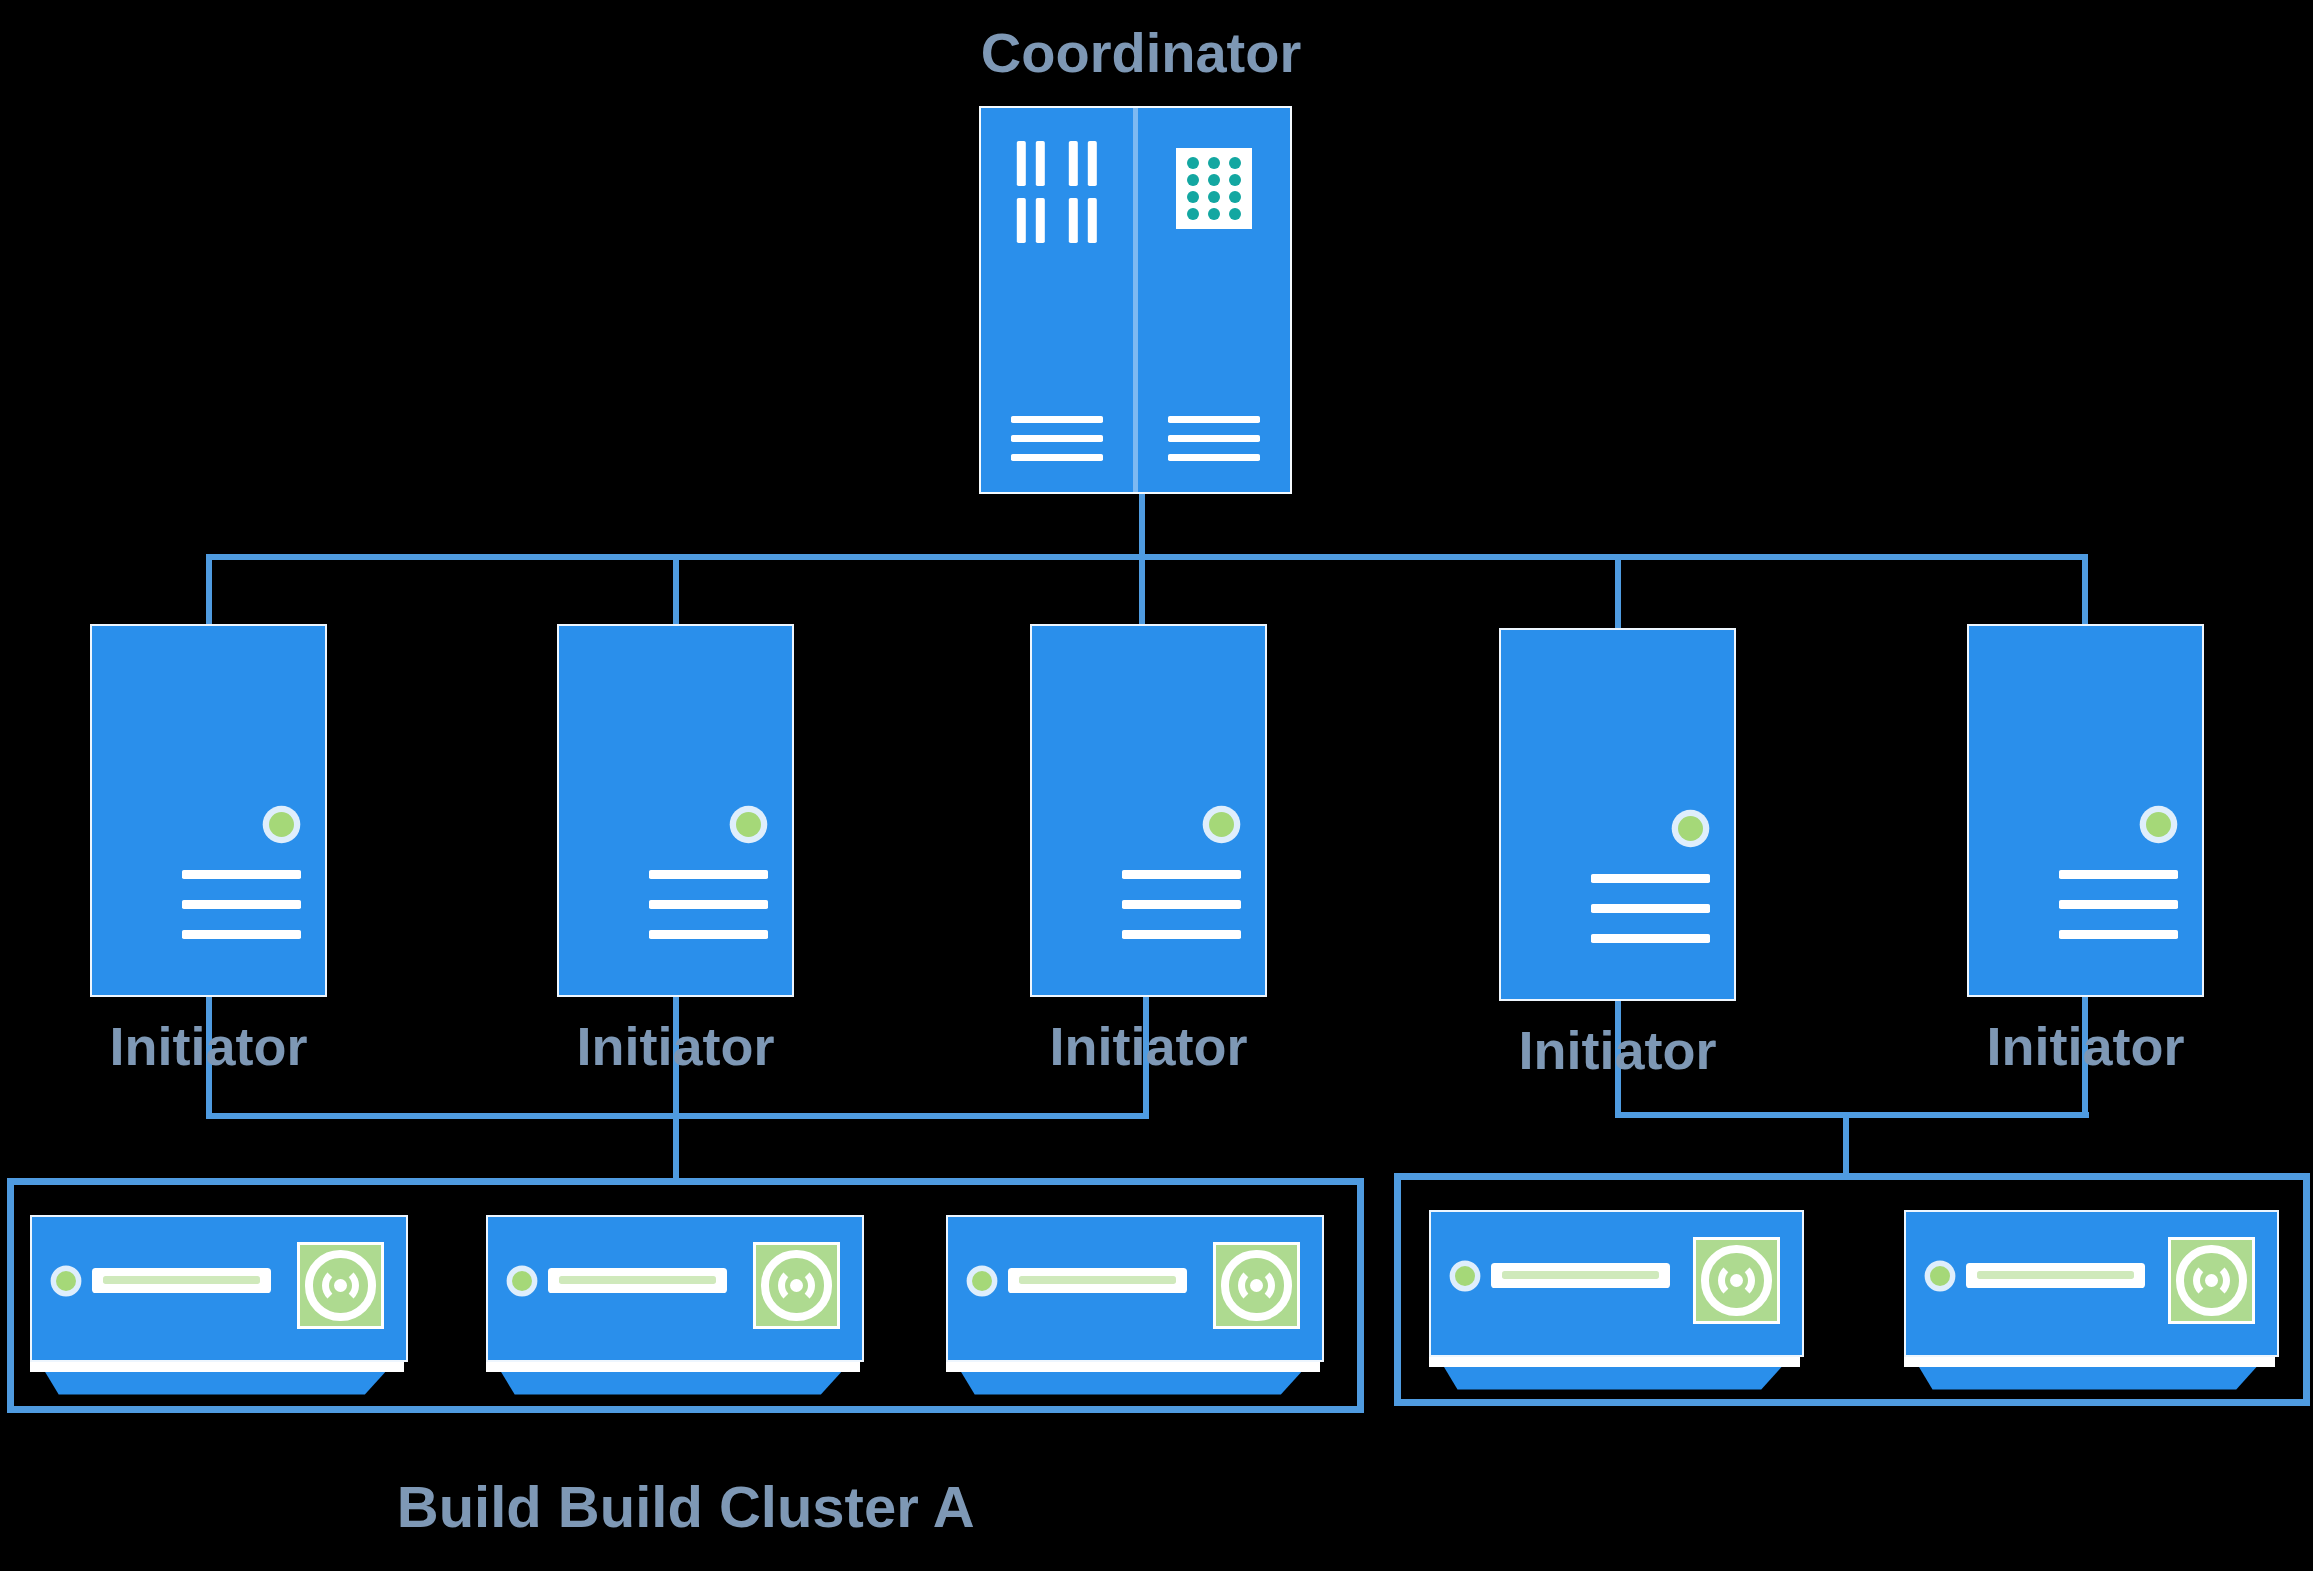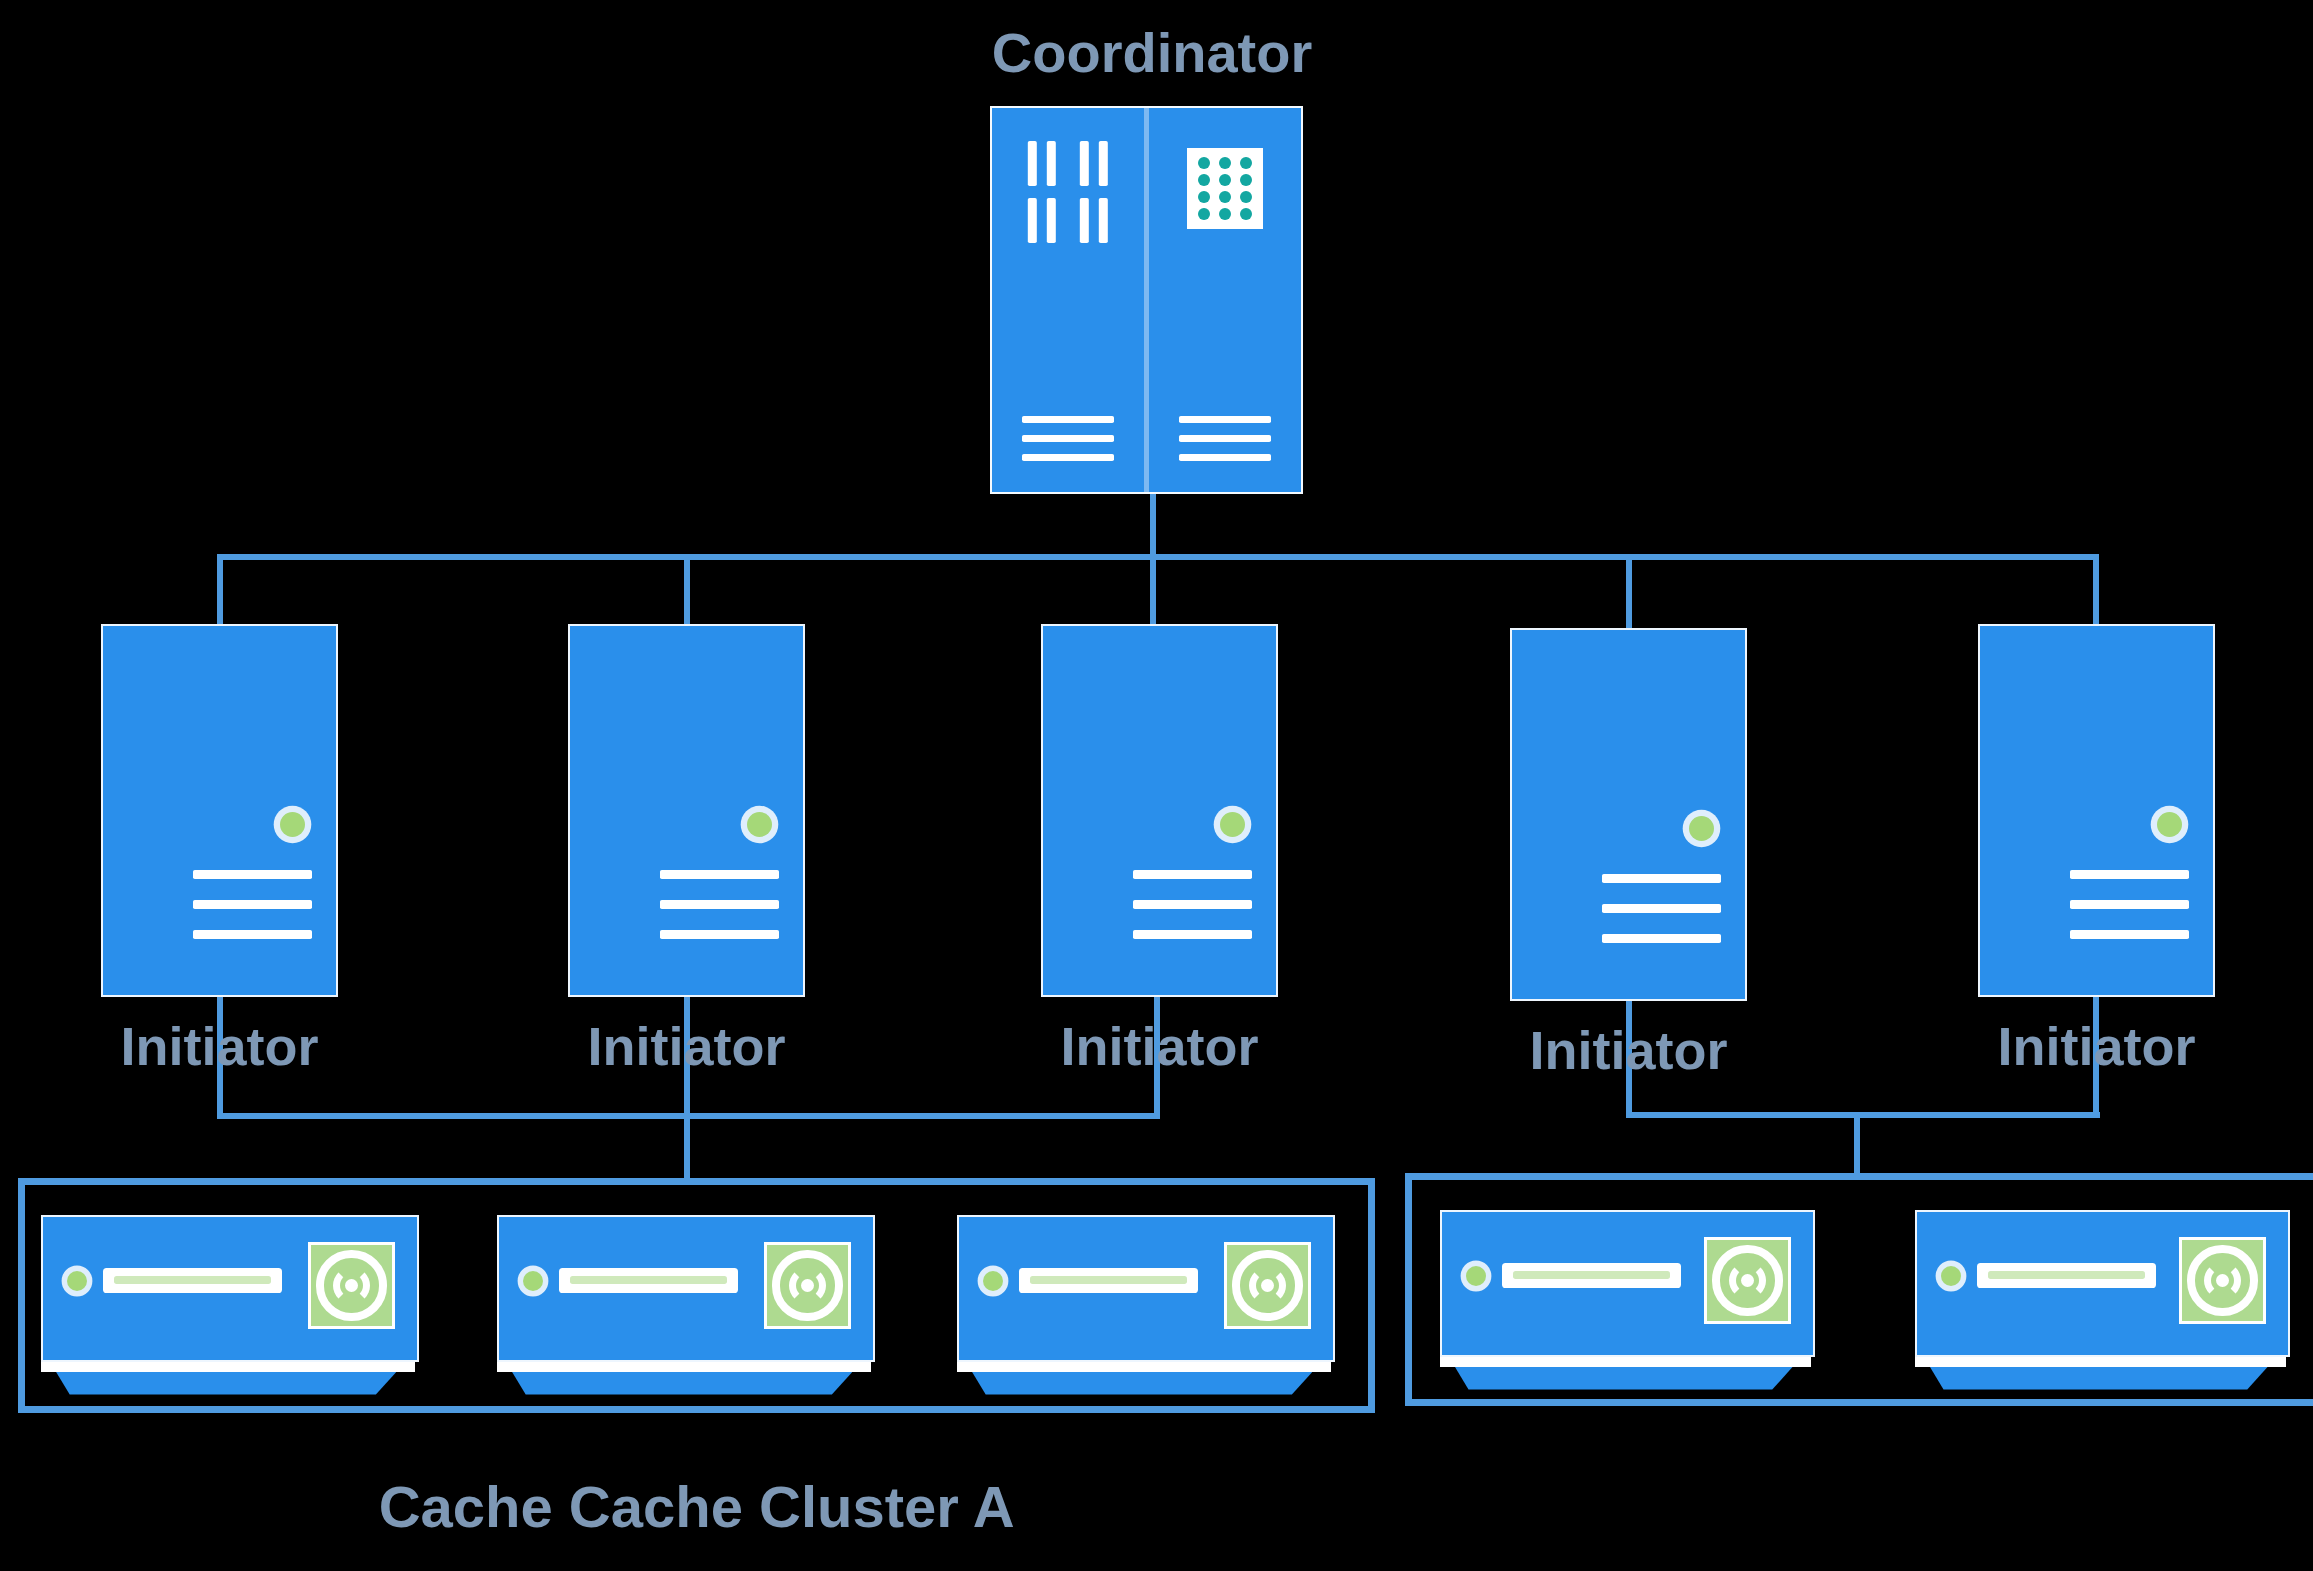--- a/index.html
+++ b/index.html
@@ -12,21 +12,21 @@
     --disk-green:#aeda90;
     --led-green:#a5d878;
     --slot-stripe-green:#cfe9bb;
   }
   *{margin:0;padding:0;box-sizing:border-box;}
   html,body{background:var(--background);}
   body{
     width:2313px;height:1571px;position:relative;overflow:hidden;
     font-family:"Liberation Sans", sans-serif;
   }
-  .stage{position:absolute;inset:0;margin-left:11px;}
+  .stage{position:absolute;inset:0;}
 
   
   .line{position:absolute;background:var(--connector-blue);z-index:1;}
   .h{height:6.3px;}
   .v{width:6.3px;}
 
   
   .lbl{
     position:absolute;color:var(--label-steel-blue);
     font-weight:bold;text-align:center;z-index:5;white-space:nowrap;
@@ -261,21 +261,21 @@
       <span class="led"></span>
       <span class="c-slot"></span>
       <span class="c-disk">
           <span class="c-dot"></span>
         </span>
     </div>
     <div class="cache-strip"></div>
     <div class="cache-base"></div>
   </div>
 
-  <div class="lbl lbl-cluster" style="left:7.2px;top:1473px;width:1357px;">Cache Cache Cluster A</div>
+  <div class="lbl lbl-cluster" style="left:7.2px;top:1473px;width:1357px;">Build Build Cluster A</div>
 
   <div class="cluster cluster-b"></div>
 
   <div class="cache" style="left:1429px;top:1210px;width:375px;">
     <div class="cache-body">
       <span class="led"></span>
       <span class="c-slot"></span>
       <span class="c-disk">
           <span class="c-dot"></span>
         </span>

